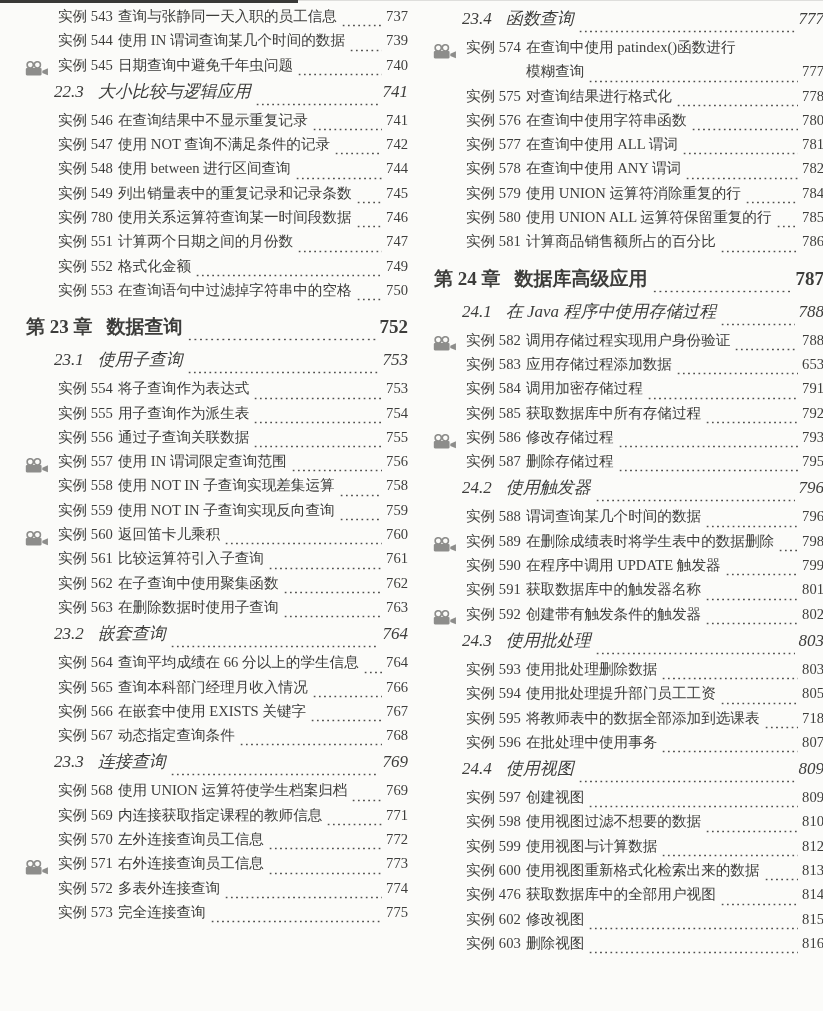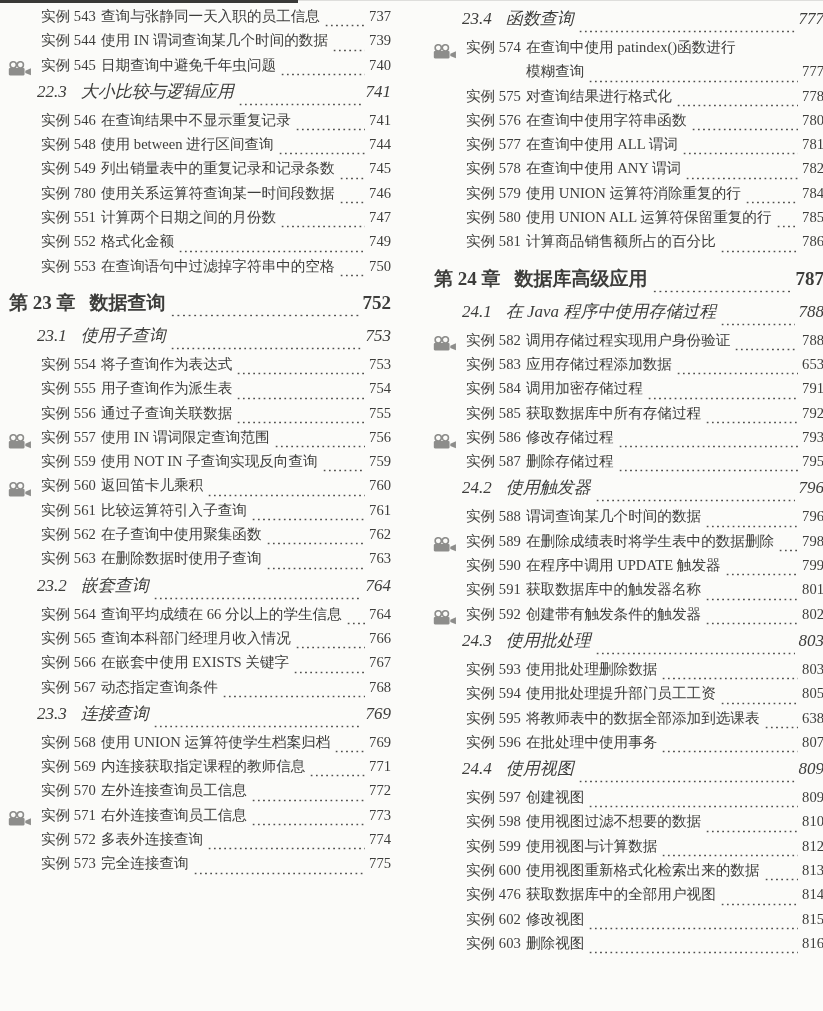--- a/index.html
+++ b/index.html
@@ -7,21 +7,21 @@
     width:823px; height:1011px; overflow:hidden;
     background:#fbfbf9;
     color:#3d3d3b;
     font-family:"Liberation Serif","DejaVu Serif",serif;
     position:relative;
   }
   .scan-top-light { position:absolute; top:0; left:0; width:823px; height:1px; background:#dededc; }
   .scan-top-dark  { position:absolute; top:0; left:0; width:298px; height:3px; background:#393937; }
 
   .col { position:absolute; top:7px; }
-  .col-left  { left:7px;  width:384px; }
+  .col-left  { left:24px;  width:384px; }
   .col-right { left:432px; width:392px; }
 
   .row { display:flex; align-items:baseline; white-space:nowrap; }
   .row.example { height:24.3px; font-size:14.6px; }
   .row.section { height:31px;  font-size:17px; font-style:italic; padding-left:30px; }
   .row.chapter { height:32px;  font-size:19px; font-weight:bold; margin-top:9px; margin-bottom:2px; padding-left:2px; }
 
   .ico { width:34px; flex-shrink:0; align-self:center; }
   .ico svg { display:block; margin-top:2px; }
 
@@ -89,20 +89,27 @@
     </div>
     <div class="row example">
       <span class="ico"></span>
       <span class="lbl">实例 546</span>
       <span class="ttl">在查询结果中不显示重复记录</span>
       <span class="dots"></span>
       <span class="pg">741</span>
     </div>
     <div class="row example">
       <span class="ico"></span>
+      <span class="lbl">实例 547</span>
+      <span class="ttl">使用 NOT 查询不满足条件的记录</span>
+      <span class="dots"></span>
+      <span class="pg">742</span>
+    </div>
+    <div class="row example">
+      <span class="ico"></span>
       <span class="lbl">实例 548</span>
       <span class="ttl">使用 between 进行区间查询</span>
       <span class="dots"></span>
       <span class="pg">744</span>
     </div>
     <div class="row example">
       <span class="ico"></span>
       <span class="lbl">实例 549</span>
       <span class="ttl">列出销量表中的重复记录和记录条数</span>
       <span class="dots"></span>
@@ -178,20 +185,27 @@
           <path d="M19.2 10.4 L25.2 7.8 L25.2 15.2 L19.2 12.9 Z" fill="#8d8d8b"></path>
         </svg>
       </span>
       <span class="lbl">实例 557</span>
       <span class="ttl">使用 IN 谓词限定查询范围</span>
       <span class="dots"></span>
       <span class="pg">756</span>
     </div>
     <div class="row example">
       <span class="ico"></span>
+      <span class="lbl">实例 558</span>
+      <span class="ttl">使用 NOT IN 子查询实现差集运算</span>
+      <span class="dots"></span>
+      <span class="pg">758</span>
+    </div>
+    <div class="row example">
+      <span class="ico"></span>
       <span class="lbl">实例 559</span>
       <span class="ttl">使用 NOT IN 子查询实现反向查询</span>
       <span class="dots"></span>
       <span class="pg">759</span>
     </div>
     <div class="row example">
       <span class="ico">
         <svg viewBox="0 0 26 16" width="25" height="15" aria-hidden="true">
           <circle cx="6.3" cy="4.1" r="3.3" fill="none" stroke="#8d8d8b" stroke-width="1.7"></circle>
           <circle cx="13.9" cy="4.1" r="3.3" fill="none" stroke="#8d8d8b" stroke-width="1.7"></circle>
@@ -529,21 +543,21 @@
       <span class="lbl">实例 594</span>
       <span class="ttl">使用批处理提升部门员工工资</span>
       <span class="dots"></span>
       <span class="pg">805</span>
     </div>
     <div class="row example">
       <span class="ico"></span>
       <span class="lbl">实例 595</span>
       <span class="ttl">将教师表中的数据全部添加到选课表</span>
       <span class="dots"></span>
-      <span class="pg">638</span>
+      <span class="pg">718</span>
     </div>
     <div class="row example">
       <span class="ico"></span>
       <span class="lbl">实例 596</span>
       <span class="ttl">在批处理中使用事务</span>
       <span class="dots"></span>
       <span class="pg">807</span>
     </div>
     <div class="row section">
       <span class="lbl">24.4</span>

